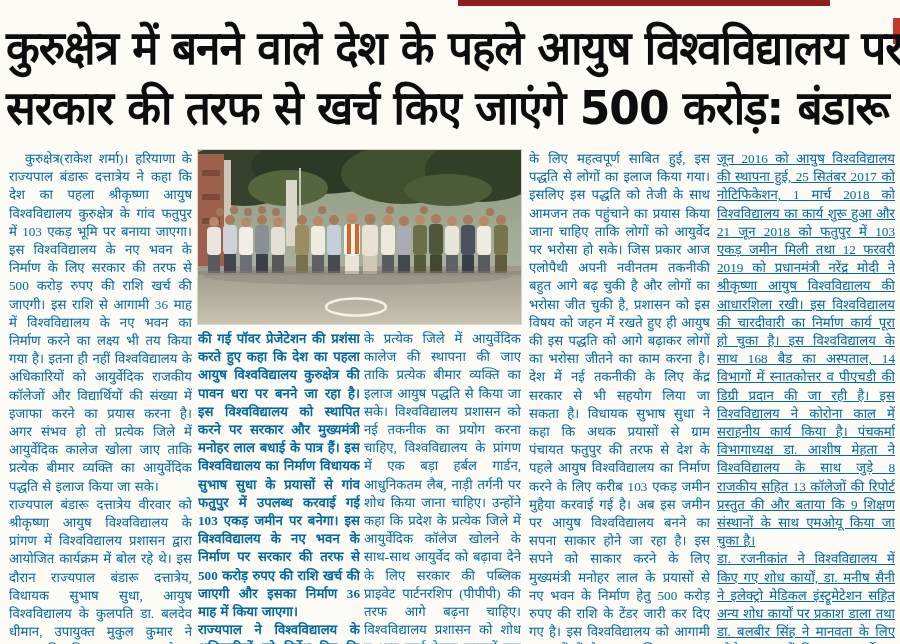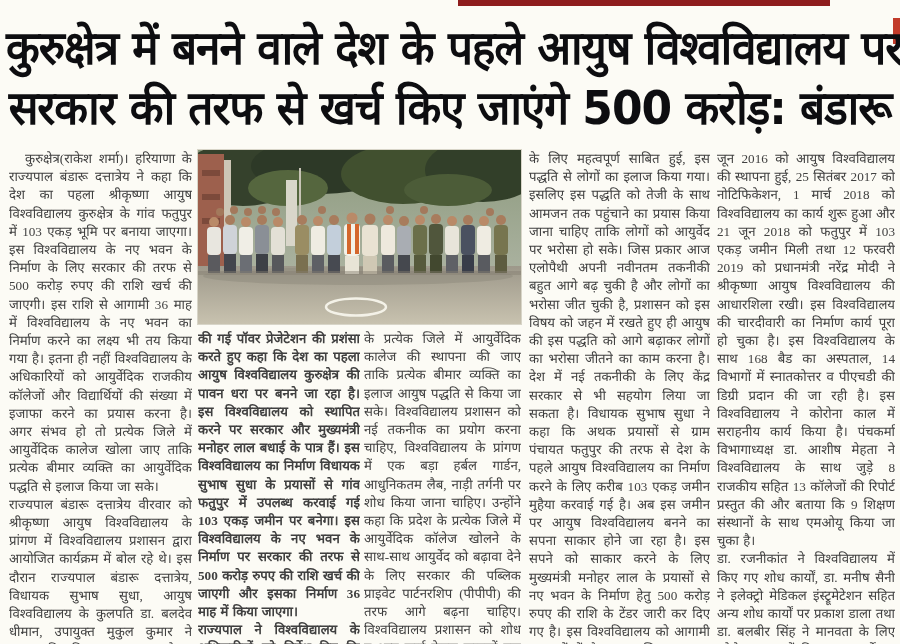--- a/index.html
+++ b/index.html
@@ -13,46 +13,46 @@
     position:absolute;inset:0;
     background:#fcfbf5;
   }
   
   .top-rule{position:absolute;left:458px;top:0;width:372px;height:6px;}
   .edge-mark{position:absolute;right:0;top:18px;width:7px;height:26px;}
 
   
   .headline{
     position:absolute;left:6px;top:16px;width:888px;height:128px;
-    text-align:center;color:#0d0d10;
+    text-align:left;color:#0d0d10;
     font-family:"DejaVu Sans","Liberation Sans",sans-serif;
     font-weight:bold;
   }
   .headline .hl-line{
     display:block;font-size:44px;line-height:60px;
     letter-spacing:-1px;transform:scaleY(1.06);transform-origin:top center;
     white-space:nowrap;
   }
 
   
   .col{
     position:absolute;top:150px;height:494px;
-    color:#404040;
+    color:#0369a1;
     font-size:13.2px;line-height:18.2px;
     text-align:justify;
     word-spacing:1px;
     overflow:hidden;
   }
   .col p{margin:0;}
   .col p + p{margin-top:0;}
   .col1{left:9px;width:183px;}
   .col2{left:198px;top:330px;width:162px;height:314px;font-weight:bold;}
   .col3{left:364px;top:330px;width:157px;height:314px;}
   .col4{left:529px;width:181px;}
-  .col5{left:717px;width:178px;}
+  .col5{left:717px;width:178px;text-decoration:underline;}
   .col1 p:first-child{text-indent:16px;}
 
   
   .photo{
     position:absolute;left:198px;top:150px;width:323px;height:174px;
     background:#b7bcae;outline:1px solid #d8d5c8;
   }
   .photo svg{display:block;width:100%;height:100%;}
 </style>
 </head>

